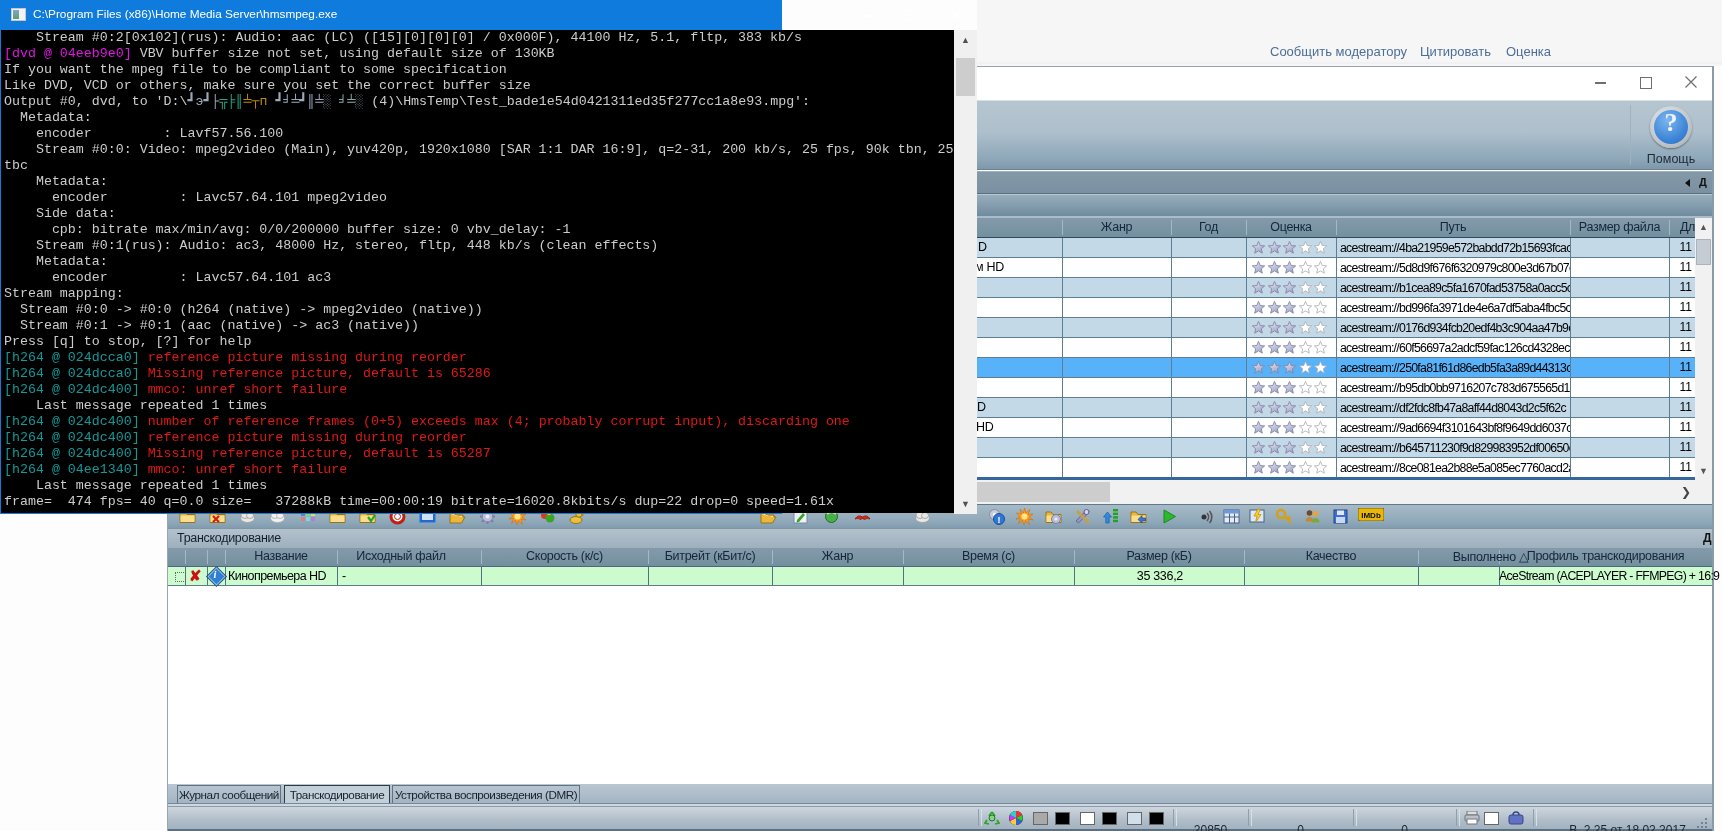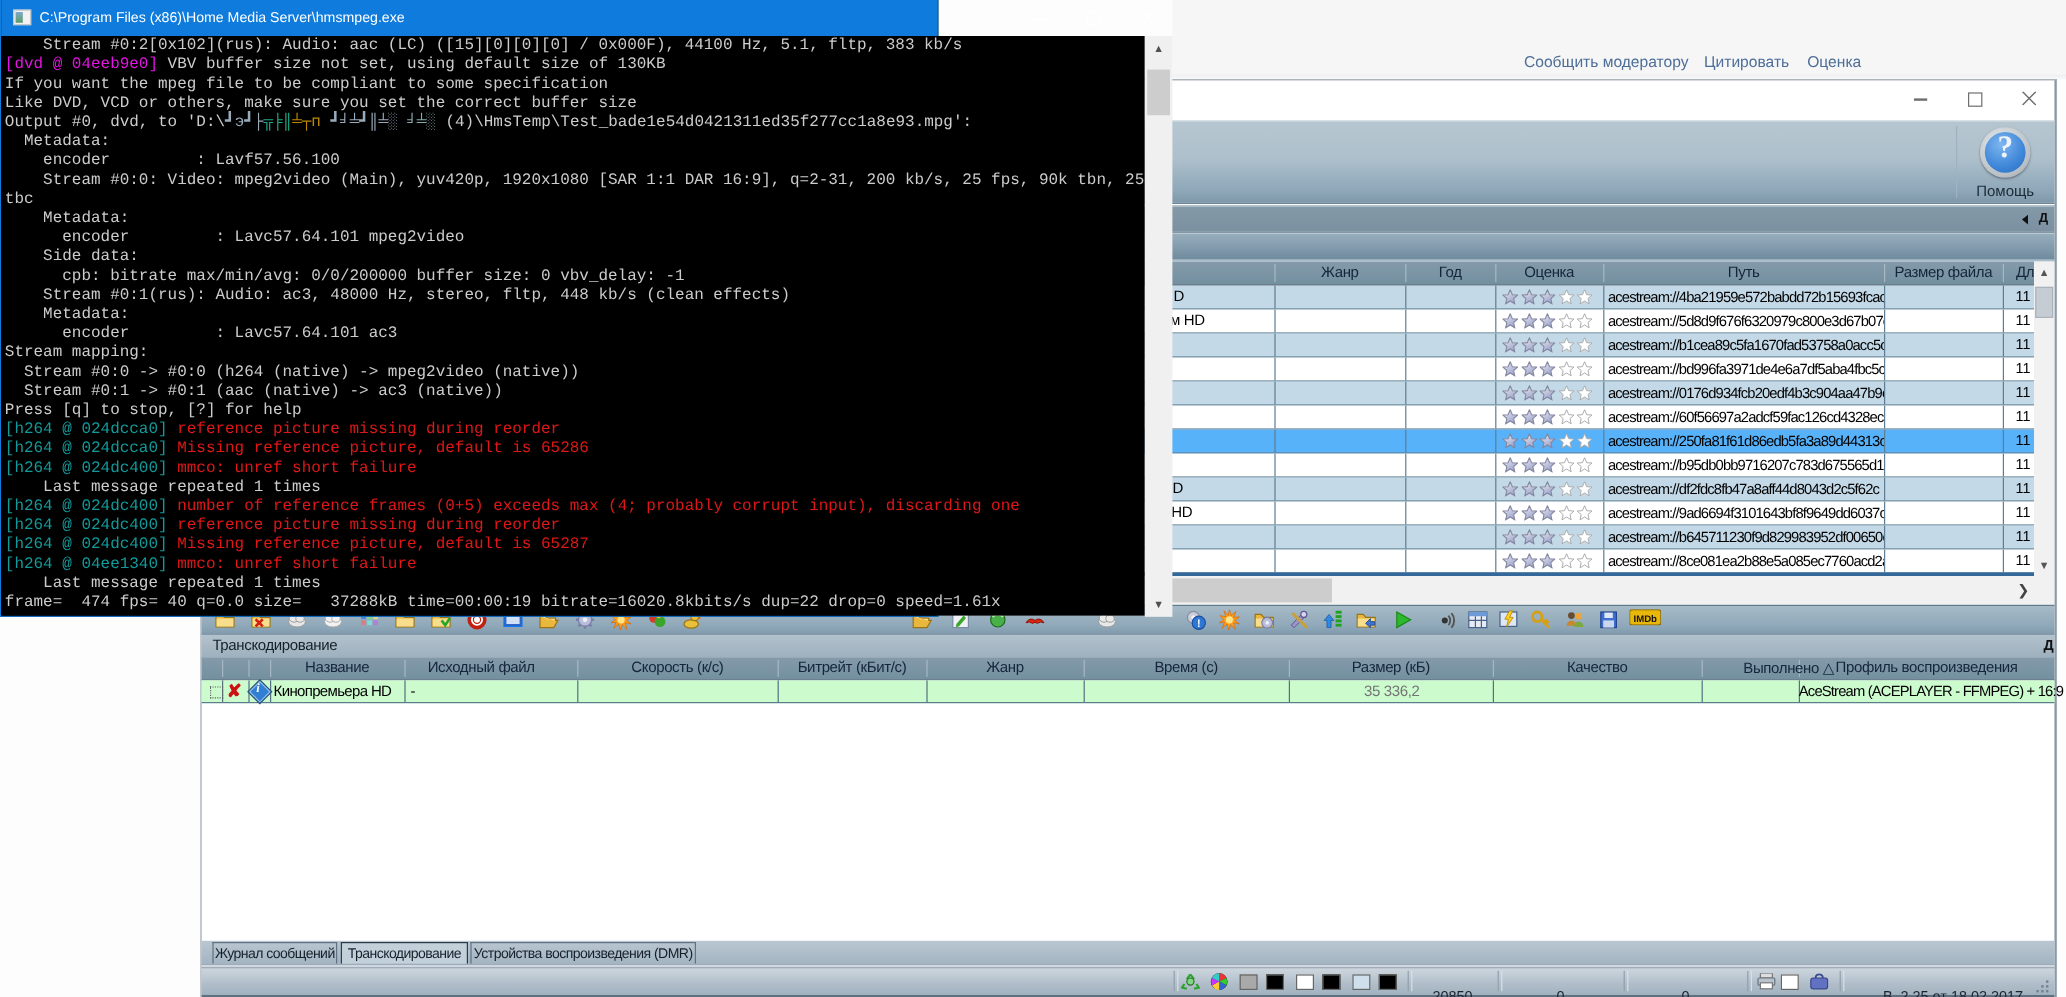--- a/index.html
+++ b/index.html
@@ -911,42 +911,42 @@
 <div class="pvh" style="left:1331px;"></div>
 <div class="phl" style="left:57px;width:112px;">Название</div>
 <div class="phl" style="left:161px;width:144px;">Исходный файл</div>
 <div class="phl" style="left:313px;width:167px;">Скорость (к/с)</div>
 <div class="phl" style="left:480px;width:124px;">Битрейт (кБит/с)</div>
 <div class="phl" style="left:604px;width:131px;">Жанр</div>
 <div class="phl" style="left:735px;width:171px;">Время (с)</div>
 <div class="phl" style="left:906px;width:170px;">Размер (кБ)</div>
 <div class="phl" style="left:1076px;width:174px;">Качество</div>
 <div class="phl" style="left:1250px;width:81px;margin-left:32px;">Выполнено  △</div>
-<div class="phl" style="left:1331px;width:213px;">Профиль воспроизведения</div>
+<div class="phl" style="left:1331px;width:213px;">Профиль транскодирования</div>
 </div>
 <div class="abs" id="prow">
 <div class="pv" style="left:17px;"></div>
 <div class="pv" style="left:39px;"></div>
 <div class="pv" style="left:57px;"></div>
 <div class="pv" style="left:169px;"></div>
 <div class="pv" style="left:313px;"></div>
 <div class="pv" style="left:480px;"></div>
 <div class="pv" style="left:604px;"></div>
 <div class="pv" style="left:735px;"></div>
 <div class="pv" style="left:906px;"></div>
 <div class="pv" style="left:1076px;"></div>
 <div class="pv" style="left:1250px;"></div>
 <div class="pv" style="left:1331px;"></div>
 <div style="position:absolute;left:7px;top:5px;width:9px;height:8px;border:1px dotted #666;"></div>
 <div style="position:absolute;left:21px;top:0px;color:#cc1111;font-weight:bold;font-size:15px;">✘</div>
 <div style="position:absolute;left:42px;top:3px;width:11px;height:11px;background:#2f7fd4;transform:rotate(45deg);border:1px solid #9cc0e8;outline:1px solid #23527f;"></div>
 <div style="position:absolute;left:45.5px;top:2px;color:#fff;font-size:10.5px;font-weight:bold;font-family:Liberation Serif,serif;font-style:italic;">i</div>
 <div style="position:absolute;left:60px;top:2px;font-size:12.5px;letter-spacing:-0.55px;color:#000;">Кинопремьера HD</div>
 <div style="position:absolute;left:174px;top:2px;font-size:12.5px;color:#000;">-</div>
-<div style="position:absolute;left:900px;top:2px;width:115px;text-align:right;font-size:12.5px;letter-spacing:-0.3px;color:#737373;">35 336,2</div>
+<div style="position:absolute;left:900px;top:2px;width:115px;text-align:right;font-size:12.5px;letter-spacing:-0.3px;color:#000000;">35 336,2</div>
 <div style="position:absolute;left:1331px;top:2px;font-size:12.3px;letter-spacing:-0.68px;color:#000;white-space:nowrap;">AceStream (ACEPLAYER - FFMPEG) + 16:9</div>
 </div>
 <div class="abs" id="tabs">
   <div class="tab" style="left:9px;width:104px;">Журнал сообщений</div>
   <div class="tab" style="left:116px;width:106px;border-color:#2e3a44;background:#c2d0da;">Транскодирование</div>
   <div class="tab" style="left:224px;width:188px;">Устройства воспроизведения (DMR)</div>
 </div>
 <div class="abs" id="strip2"></div>
 <div class="abs" id="status">
 <div class="ssep" style="left:810px;"></div>

